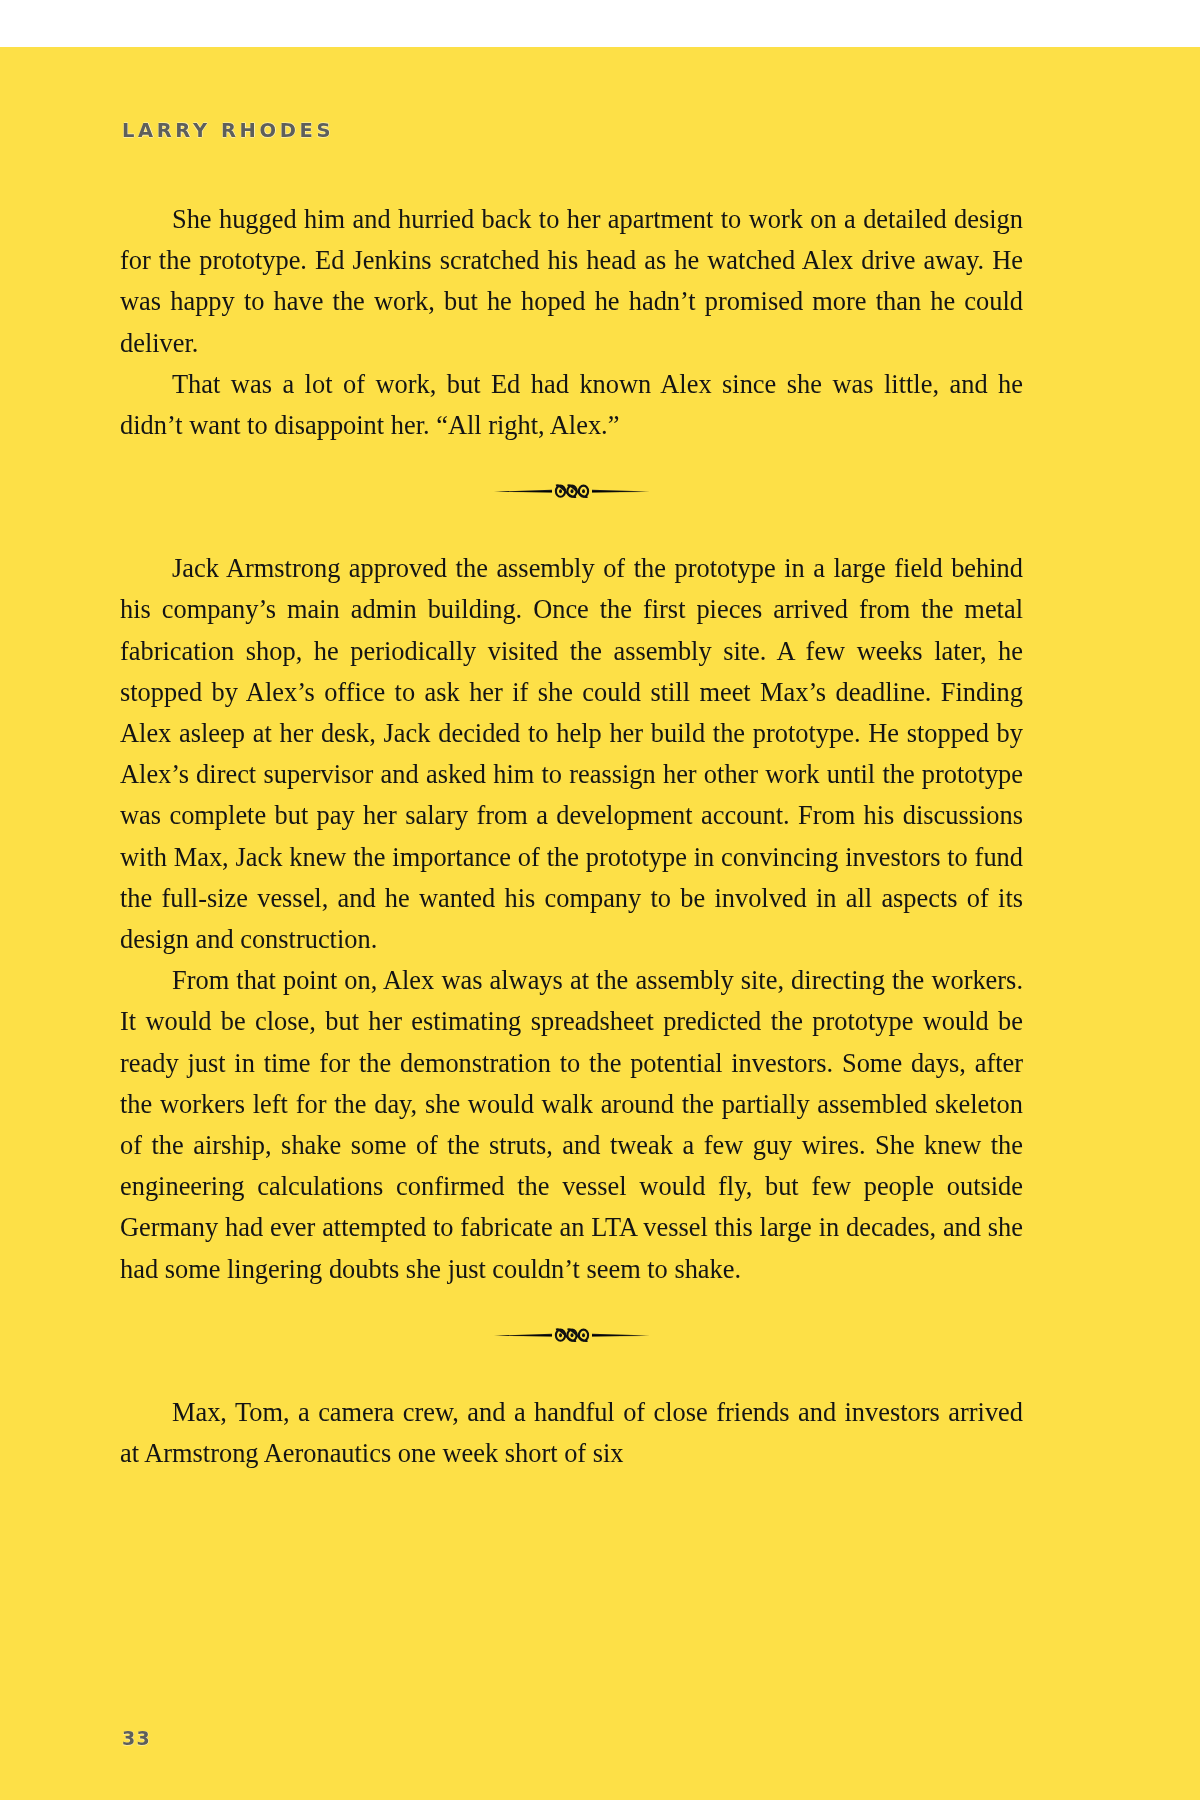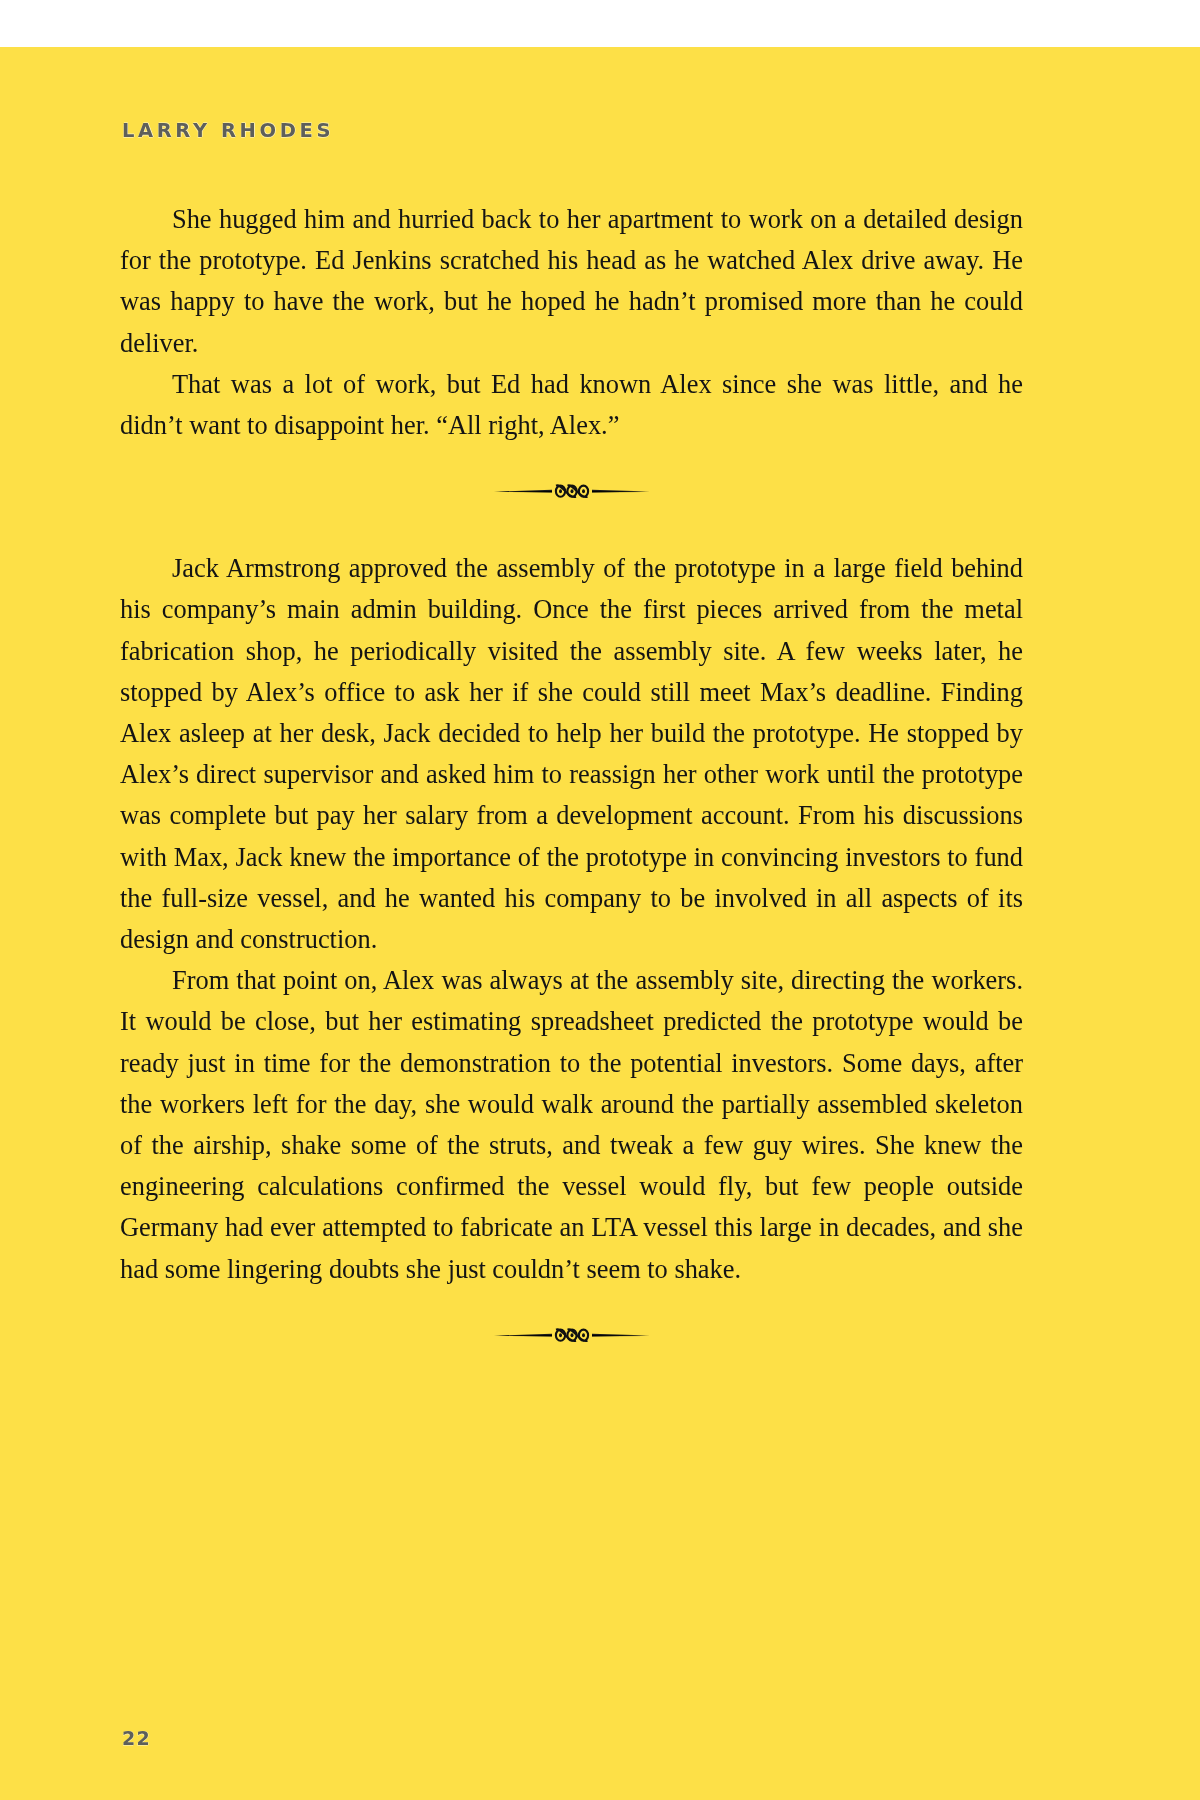--- a/index.html
+++ b/index.html
@@ -151,18 +151,19 @@
           <ellipse cx="80" cy="12.2" rx="1.5" ry="2.0"></ellipse>
           <ellipse cx="91.5" cy="12.2" rx="1.5" ry="2.0"></ellipse>
         </g>
         <g stroke="#111" stroke-width="2.0" fill="none">
           <path d="M64 6.6 C70 4.2, 76 20.2, 84 17.8"></path>
           <path d="M75.5 6.6 C81.5 4.2, 87.5 20.2, 95.5 17.8"></path>
         </g>
       </svg>
     </div>
 
+    <p class="body-par">Max, Tom, a camera crew, and a handful of close friends and investors arrived at Armstrong Aeronautics one week short of six</p>
 
   </div>
 
-  <div class="folio">22</div>
+  <div class="folio">33</div>
 
 </div>
 
 </body></html>

